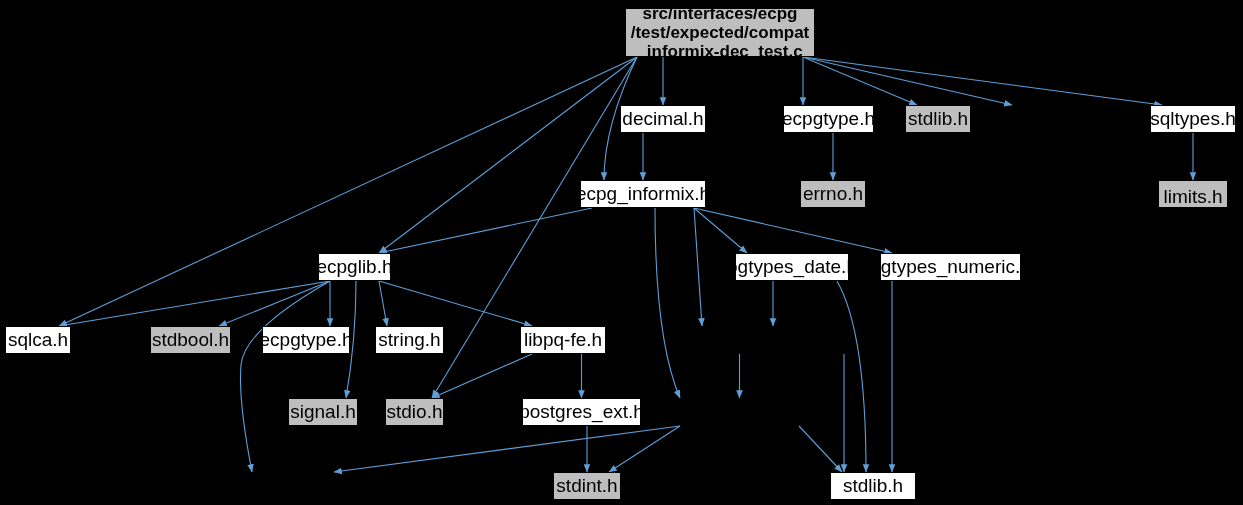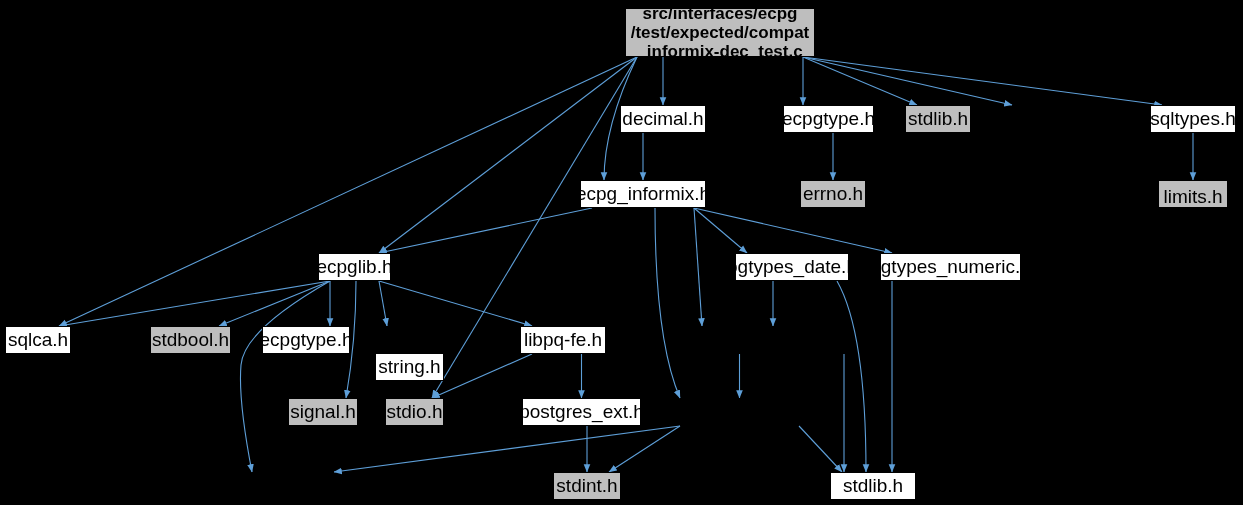--- a/index.html
+++ b/index.html
@@ -116,21 +116,21 @@
     </div>
     <div class="node white" style="left: 5px; top: 326px; width: 66px; height: 28px;">
       <div>sqlca.h</div>
     </div>
     <div class="node gray" style="left: 150px; top: 326px; width: 81px; height: 28px;">
       <div>stdbool.h</div>
     </div>
     <div class="node white" style="left: 262px; top: 326px; width: 88px; height: 28px; text-align: center;">
       <div>ecpgtype.h</div>
     </div>
-    <div class="node white" style="left: 375px; top: 326px; width: 69px; height: 28px; margin-top: 27px;">
+    <div class="node white" style="left: 375px; top: 326px; width: 69px; height: 28px;">
       <div>string.h</div>
     </div>
     <div class="node white" style="left: 520px; top: 326px; width: 86px; height: 28px;">
       <div>libpq-fe.h</div>
     </div>
     <div class="node gray" style="left: 288px; top: 398px; width: 70px; height: 28px;">
       <div>signal.h</div>
     </div>
     <div class="node gray" style="left: 385px; top: 398px; width: 59px; height: 28px;">
       <div>stdio.h</div>

